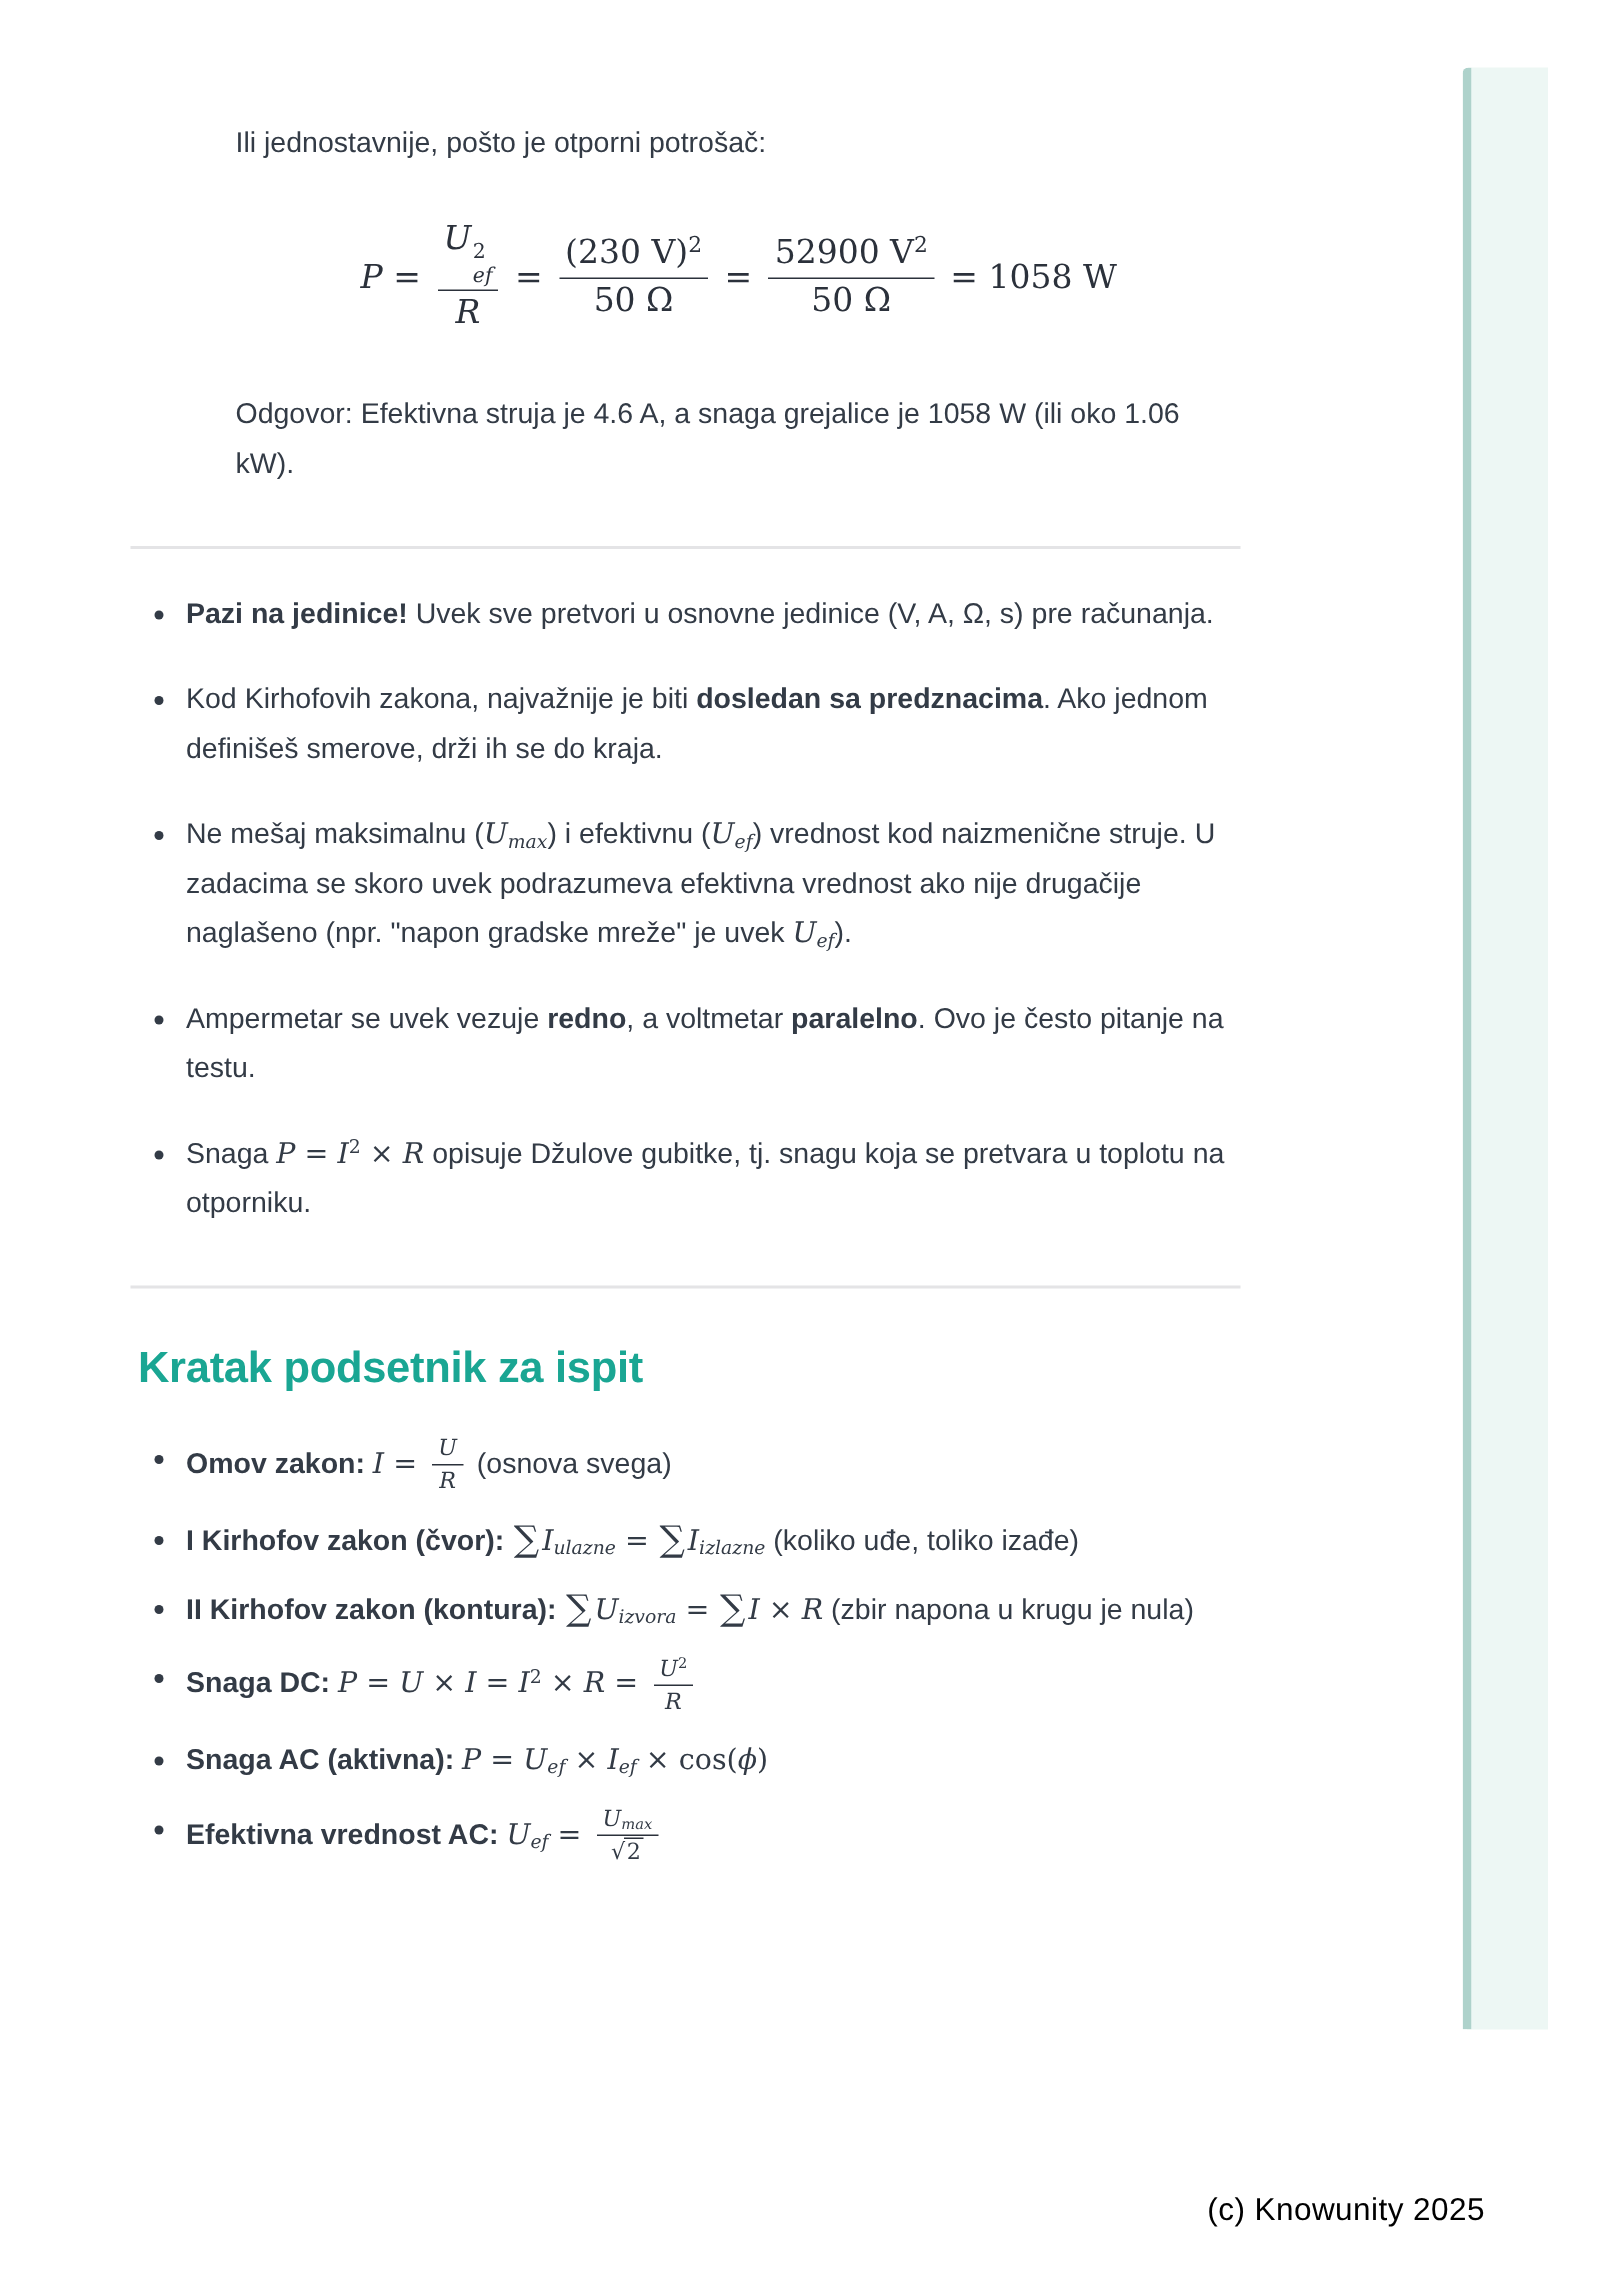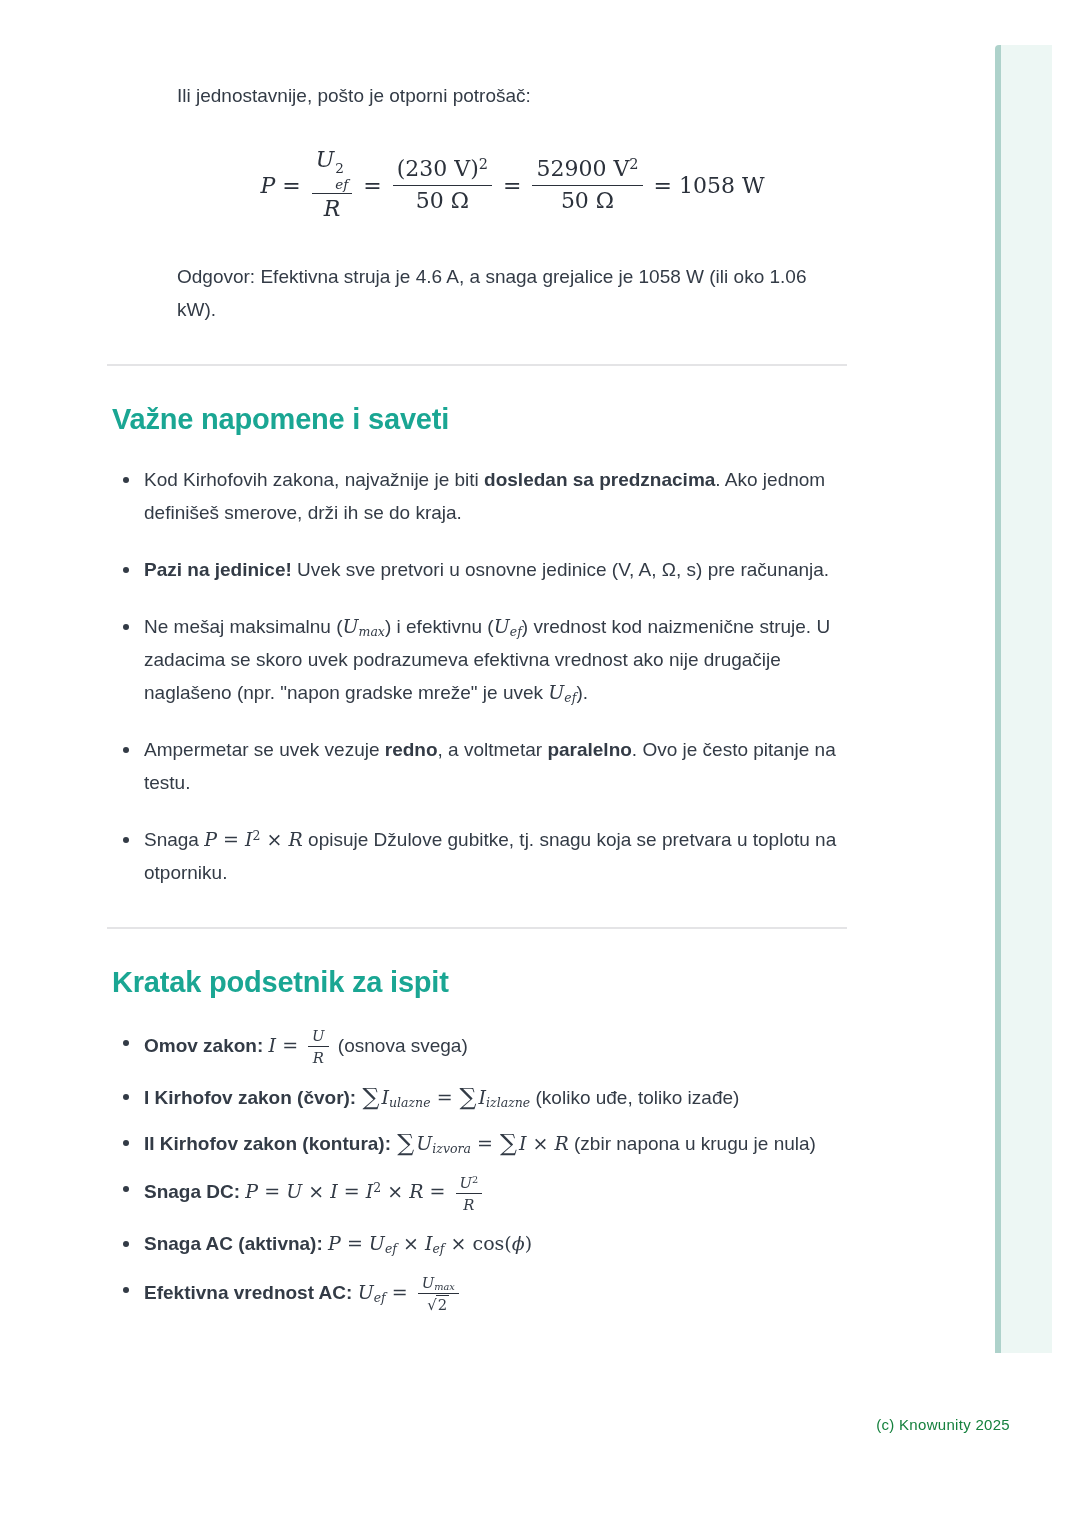--- a/index.html
+++ b/index.html
@@ -4,21 +4,21 @@
 <style>
   html, body { margin: 0; padding: 0; }
   body {
     width: 1080px; height: 1528px;
     background: #ffffff;
     font-family: "Liberation Sans", sans-serif;
     color: #333b46;
     overflow: hidden;
     position: relative;
   }
-  .doc { position: relative; width: 1060px; height: 1528px; background: #fff; margin-left: 20px; }
+  .doc { position: relative; width: 1060px; height: 1528px; background: #fff; }
 
   
   .side-stripe {
     position: absolute;
     left: 975px; top: 45px;
     width: 57px; height: 1308px;
     background: #edf7f4;
     border-left: 6px solid #aed2cb;
     border-top-left-radius: 4px;
     box-sizing: border-box;
@@ -133,24 +133,24 @@
     margin-left: 1px;
     font-family: "DejaVu Serif", "Liberation Serif", serif;
   }
   .supsub .ss-sub { font-style: italic; }
 
   .sqrt { white-space: nowrap; font-family: "DejaVu Serif", "Liberation Serif", serif; }
   .sqrt .sqrt-body { border-top: 1.4px solid #2b313b; padding: 0 2px; margin-left: -1px; }
 
   .copyright {
     position: absolute;
-    top: 1416px;
+    top: 1462px;
     right: 70px;
-    font-size: 15px;
-    color: #15803d;
+    font-size: 21px;
+    color: #000000;
     letter-spacing: 0.3px;
   }
 </style>
 </head>
 <body>
 
 <div class="doc">
 
   <div class="side-stripe"></div>
 
@@ -159,24 +159,23 @@
     <p class="intro">Ili jednostavnije, pošto je otporni potrošač:</p>
 
     <div class="formula-row">
       <span class="math-display"><span class="seg-var">P</span><span class="seg-rom"> = </span><span class="frac"><span class="num"><span><span class="seg-var">U</span><span class="supsub"><span class="ss-sup">2</span><span class="ss-sub">ef</span></span></span></span><span class="den"><span class="seg-var">R</span></span></span><span class="seg-rom"> = </span><span class="frac"><span class="num"><span class="seg-rom">(230 V)</span><span class="seg-sup">2</span></span><span class="den"><span class="seg-rom">50 Ω</span></span></span><span class="seg-rom"> = </span><span class="frac"><span class="num"><span class="seg-rom">52900 V</span><span class="seg-sup">2</span></span><span class="den"><span class="seg-rom">50 Ω</span></span></span><span class="seg-rom"> = 1058 W</span></span>
     </div>
 
     <p class="answer">Odgovor: Efektivna struja je 4.6 A, a snaga grejalice je 1058 W (ili oko 1.06 kW).</p>
 
     <hr class="divider">
 
-    <h2 class="section-title">Važne napomene i saveti</h2>
     <ul class="bullets">
+        <li><span class="bullet-dot"></span><span class="li-content"><span class="seg-b">Pazi na jedinice!</span><span class="seg-txt"> Uvek sve pretvori u osnovne jedinice (V, A, Ω, s) pre računanja.</span></span></li>
         <li><span class="bullet-dot"></span><span class="li-content"><span class="seg-txt">Kod Kirhofovih zakona, najvažnije je biti </span><span class="seg-b">dosledan sa predznacima</span><span class="seg-txt">. Ako jednom definišeš smerove, drži ih se do kraja.</span></span></li>
-        <li><span class="bullet-dot"></span><span class="li-content"><span class="seg-b">Pazi na jedinice!</span><span class="seg-txt"> Uvek sve pretvori u osnovne jedinice (V, A, Ω, s) pre računanja.</span></span></li>
         <li><span class="bullet-dot"></span><span class="li-content"><span class="seg-txt">Ne mešaj maksimalnu (</span><span class="seg-var">U</span><span class="seg-sub">max</span><span class="seg-txt">) i efektivnu (</span><span class="seg-var">U</span><span class="seg-sub">ef</span><span class="seg-txt">) vrednost kod naizmenične struje. U zadacima se skoro uvek podrazumeva efektivna vrednost ako nije drugačije naglašeno (npr. "napon gradske mreže" je uvek </span><span class="seg-var">U</span><span class="seg-sub">ef</span><span class="seg-txt">).</span></span></li>
         <li><span class="bullet-dot"></span><span class="li-content"><span class="seg-txt">Ampermetar se uvek vezuje </span><span class="seg-b">redno</span><span class="seg-txt">, a voltmetar </span><span class="seg-b">paralelno</span><span class="seg-txt">. Ovo je često pitanje na testu.</span></span></li>
         <li><span class="bullet-dot"></span><span class="li-content"><span class="seg-txt">Snaga </span><span class="seg-var">P</span><span class="seg-rom"> = </span><span class="seg-var">I</span><span class="seg-sup">2</span><span class="seg-rom"> × </span><span class="seg-var">R</span><span class="seg-txt"> opisuje Džulove gubitke, tj. snagu koja se pretvara u toplotu na otporniku.</span></span></li>
       </ul>
 
     <hr class="divider">
 
     <h2 class="section-title">Kratak podsetnik za ispit</h2>
     <ul class="bullets formulas">
         <li><span class="bullet-dot"></span><span class="li-content"><span class="seg-b">Omov zakon: </span><span class="seg-var">I</span><span class="seg-rom"> = </span><span class="frac">

